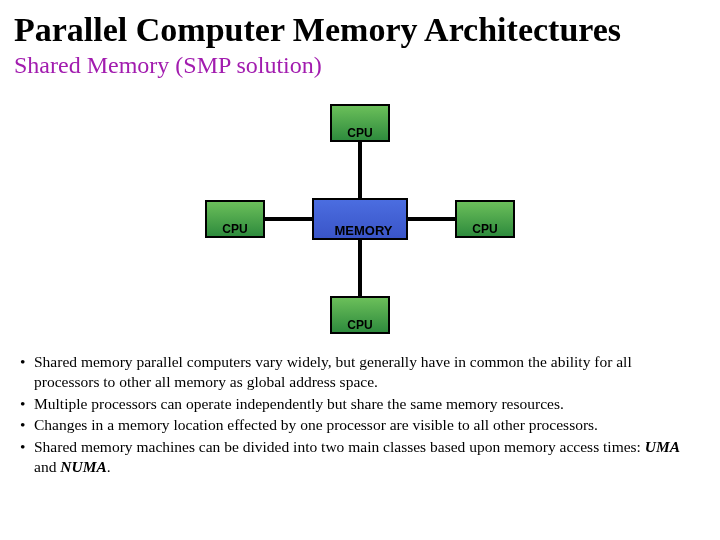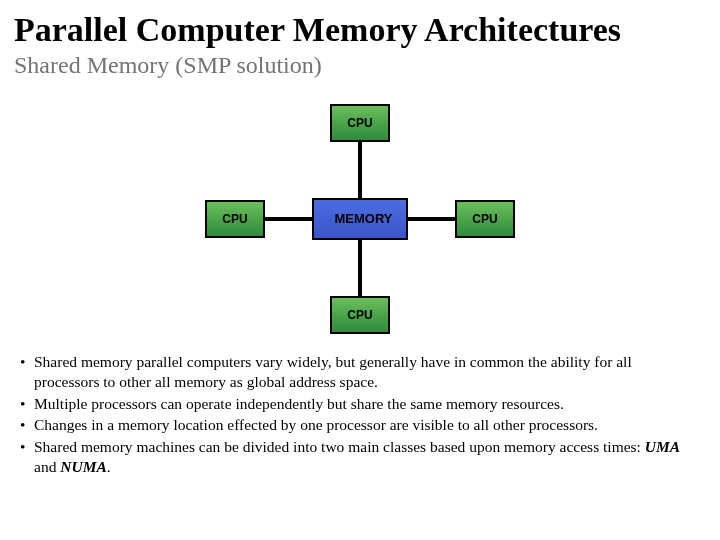--- a/index.html
+++ b/index.html
@@ -1,27 +1,27 @@
 <!DOCTYPE html>
 <html><head>
 <meta charset="utf-8">
 <style>
   * { box-sizing: border-box; margin: 0; padding: 0; }
   html, body { width: 720px; height: 540px; background: #fff; font-family: "Times New Roman", Times, serif; color: #000; }
   .page { padding: 10px 14px 0 14px; }
   .title { font-size: 34px; font-weight: bold; line-height: 1.15; }
-  .subtitle { font-size: 24px; color: #737373; line-height: 1.2; margin-top: 2px; }
+  .subtitle { font-size: 24px; color: #a21caf; line-height: 1.2; margin-top: 2px; }
 
   .diagram-wrap { display: flex; justify-content: center; margin: 24px 0 18px 0; }
   .diagram { position: relative; width: 310px; height: 230px; }
 
   .box {
     position: absolute;
     border: 2px solid #000;
-    display: flex; align-items: center; justify-content: center;
+    display: flex; align-items: flex-end; justify-content: center;
     font-family: Arial, Helvetica, sans-serif;
     font-weight: bold;
   }
   .cpu {
     width: 60px; height: 38px;
     background: linear-gradient(to bottom, #6bbf5a, #2e8b3d);
     font-size: 12px; color: #000;
   }
   .memory {
     width: 96px; height: 42px;

